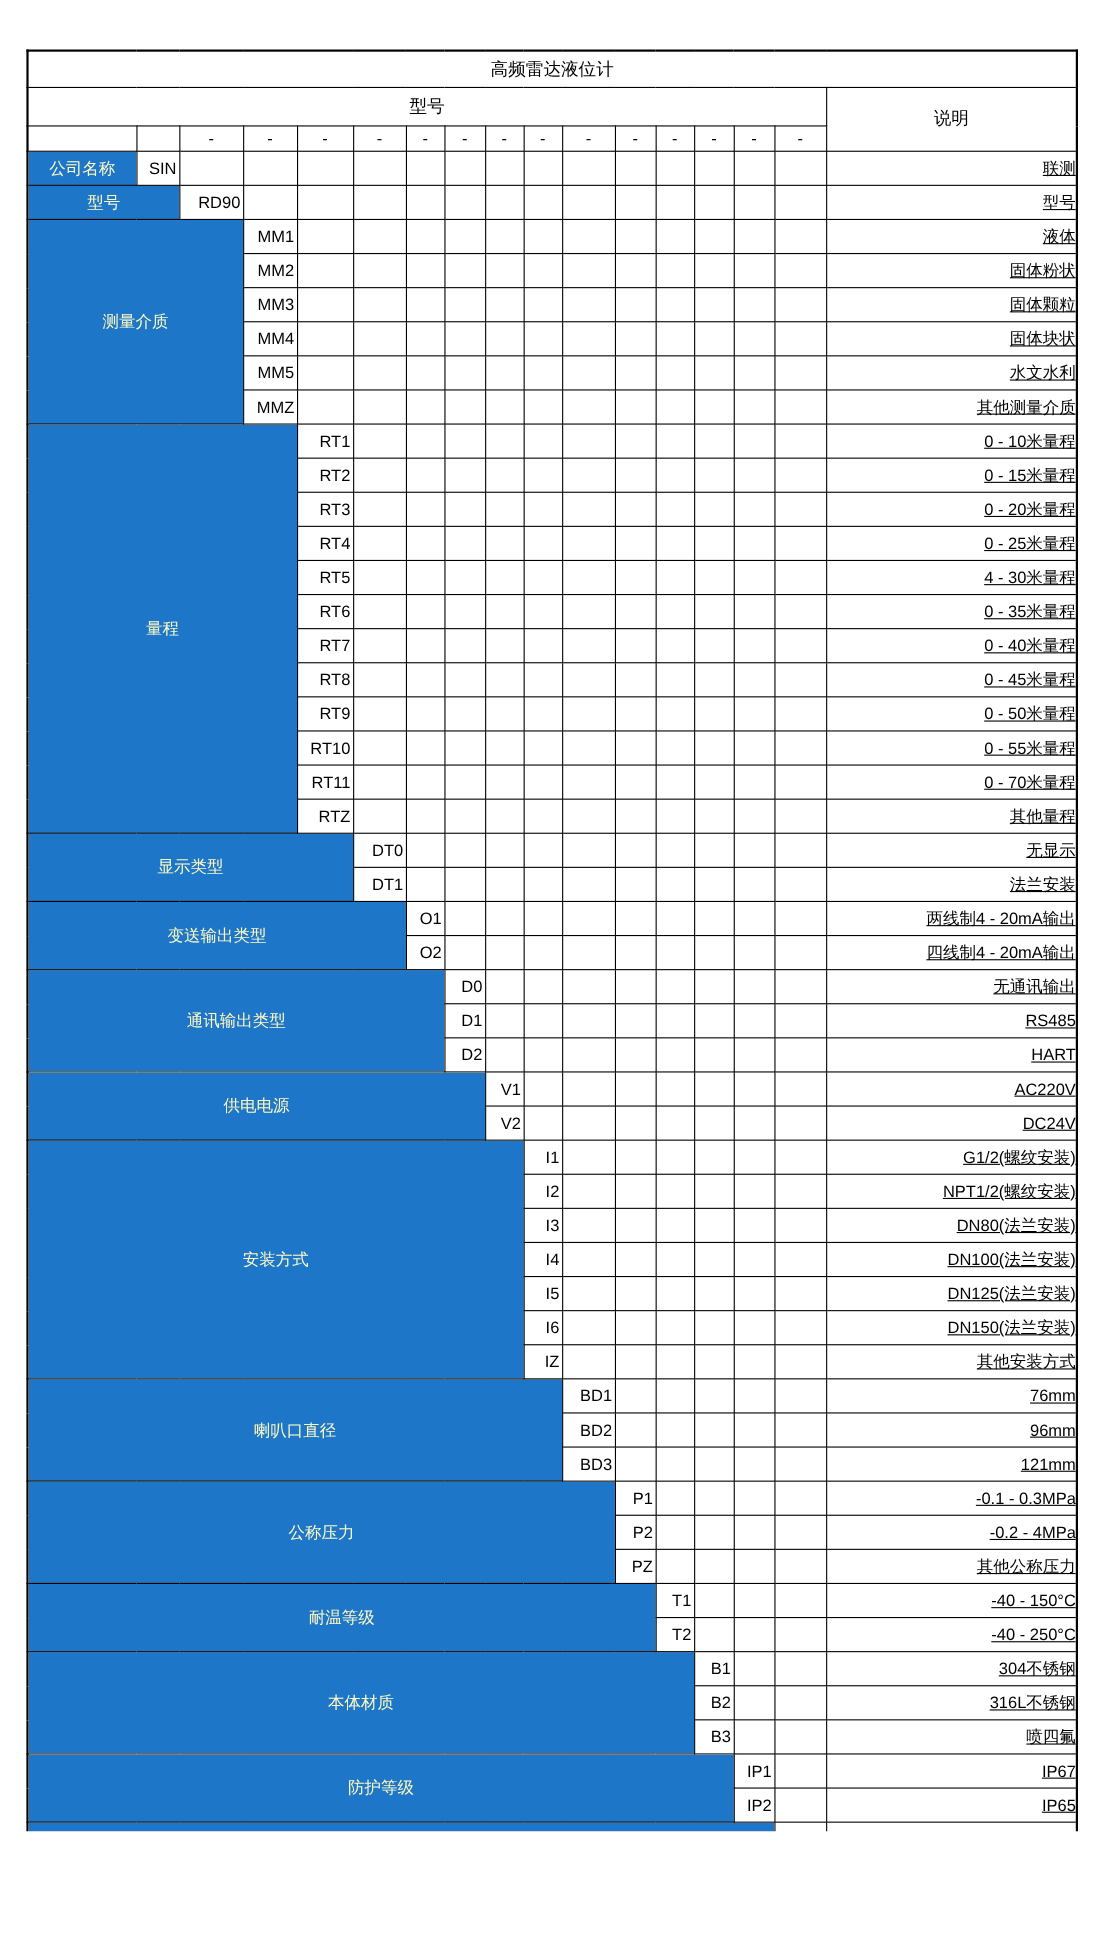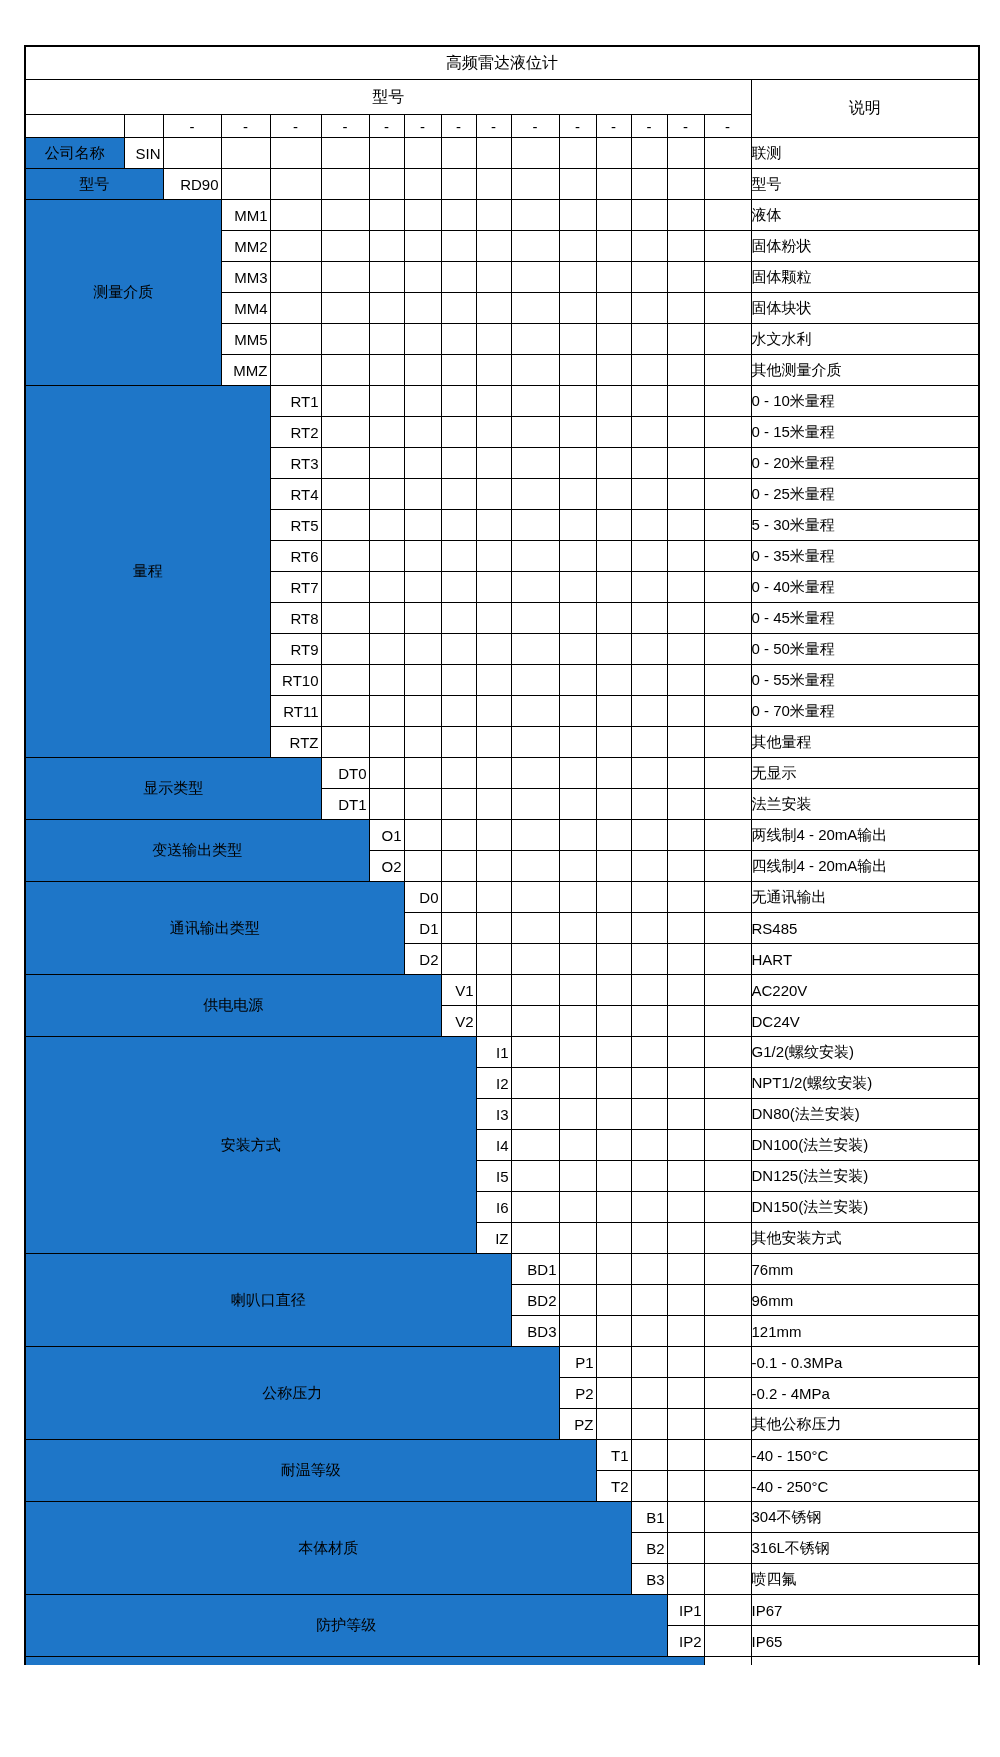--- a/index.html
+++ b/index.html
@@ -35,28 +35,29 @@
     text-align:center;
     vertical-align:middle;
     white-space:nowrap;
     overflow:hidden;
   }
   tr.title-row td{height:32px;font-size:16px;}
   tr.hdr-row td{height:34px;font-size:16px;}
   tr.dash-row td{height:22px;}
   td.blue{
     background:var(--accent-blue,#1e76c8);
-    color:#000000;
+    color:#fef9c3;
   }
   td.code{
     text-align:right;
     padding:0 2px;
   }
   td.desc{
-    text-align:left;
+    text-align:right;
+    text-decoration:underline;
   }
 </style>
 </head>
 <body>
 
 <div class="page">
   <div class="table-wrap">
     <table>
       <colgroup id="cols">
           <col style="width: 99px;">
@@ -304,21 +305,21 @@
             <td></td>
             <td></td>
             <td></td>
             <td></td>
             <td></td>
             <td></td>
             <td></td>
             <td></td>
             <td></td>
             <td></td>
-            <td class="desc">5 - 30米量程</td>
+            <td class="desc">4 - 30米量程</td>
           </tr>
           <tr class="data-row">
             <td class="code">RT6</td>
             <td></td>
             <td></td>
             <td></td>
             <td></td>
             <td></td>
             <td></td>
             <td></td>

